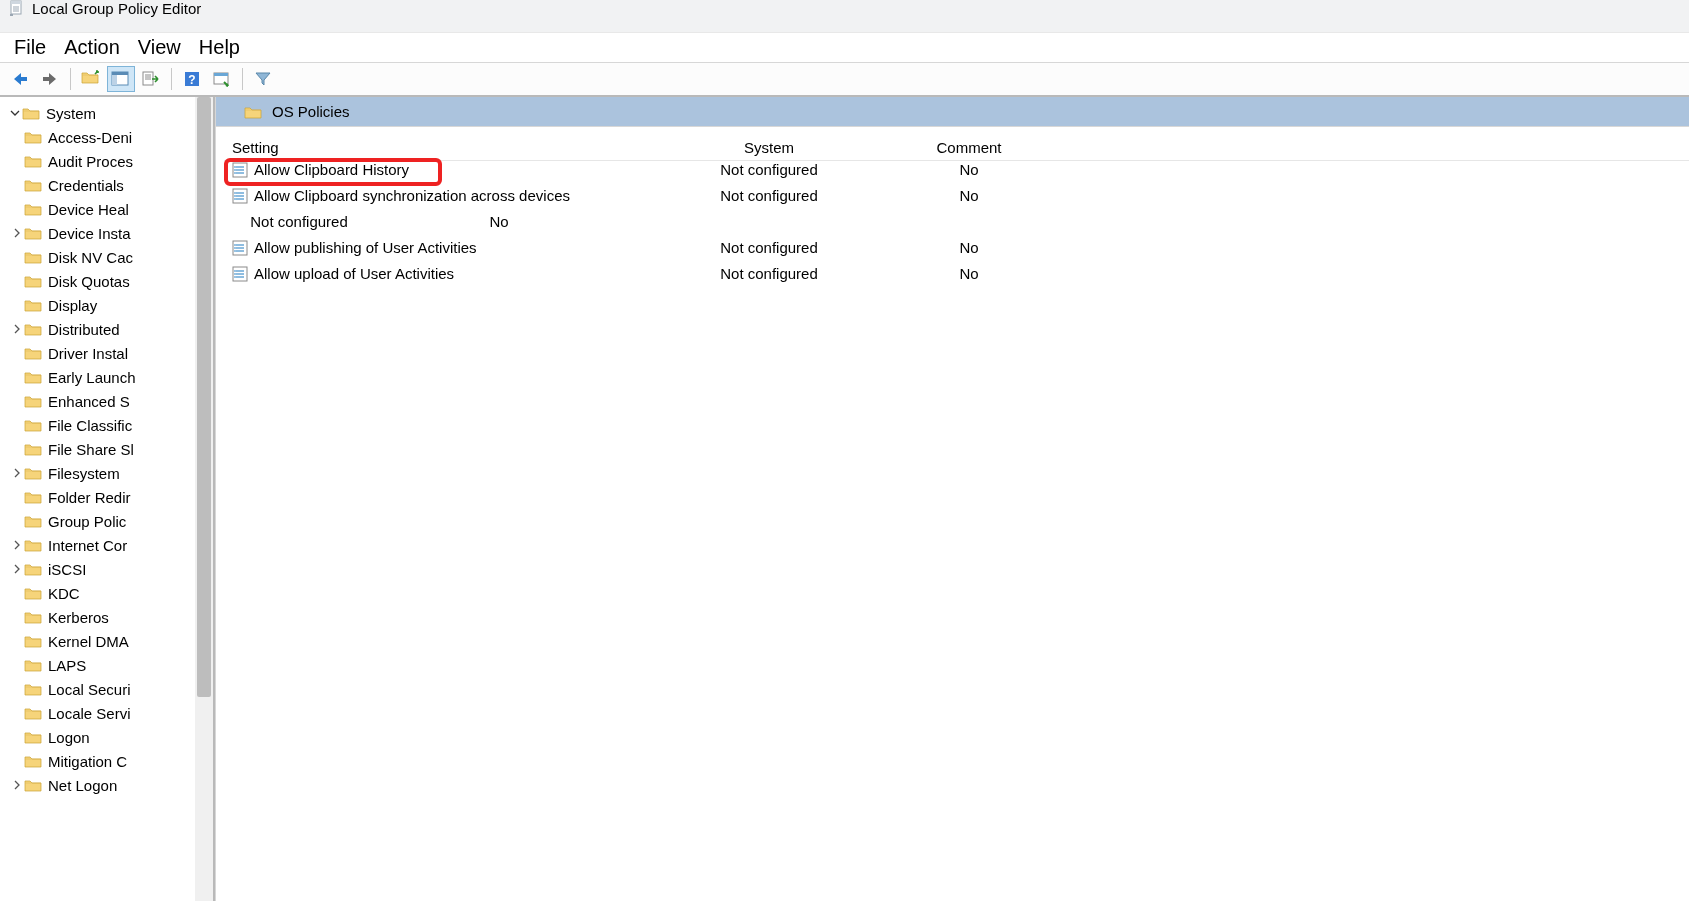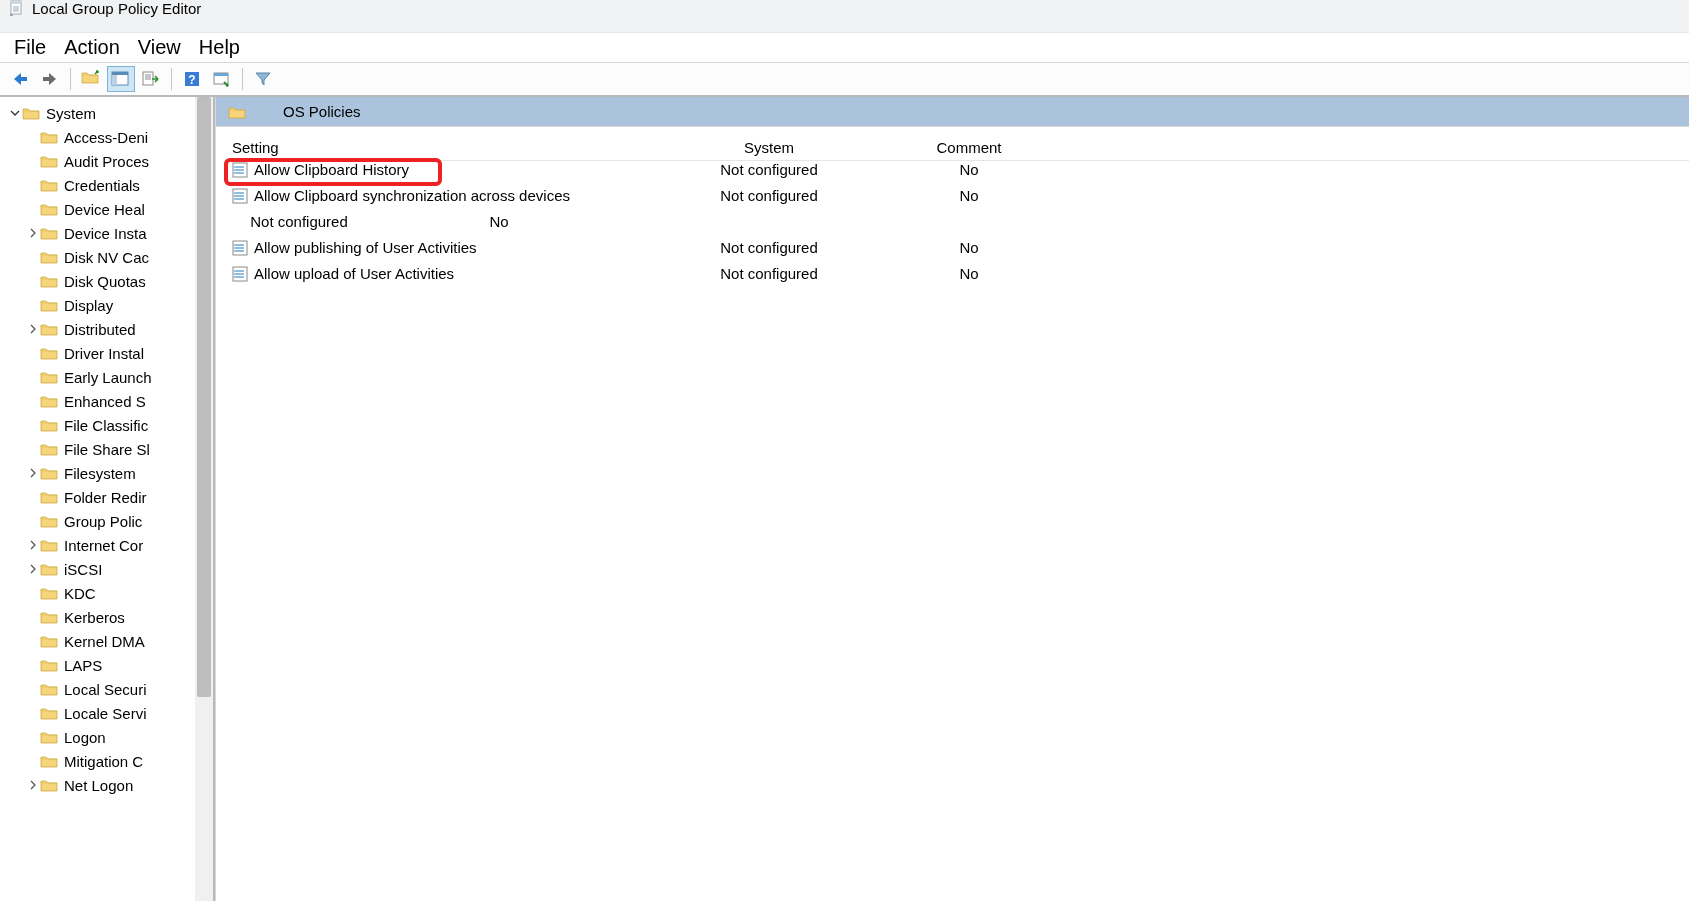--- a/index.html
+++ b/index.html
@@ -33,34 +33,34 @@
   .tree-pane { width: 215px; border-right: 2px solid #b9b9b9; position: relative;
                overflow: hidden; background: #fff; }
   .tree-scroll { position: absolute; right: 0; top: 0; width: 18px; height: 100%;
                  background: #f0f0f0; }
   .tree-thumb { position: absolute; right: 2px; top: 0; width: 14px; height: 600px;
                 background: #bdbdbd; border-radius: 2px; }
   .tree { padding-top: 4px; }
   .tree-node { display: flex; align-items: center; height: 24px; white-space: nowrap;
                overflow: hidden; font-size: 15px; }
   .tree-node.root { padding-left: 22px; }
-  .tree-node.child { padding-left: 40px; }
+  .tree-node.child { padding-left: 24px; }
   .expander { width: 14px; display: inline-flex; justify-content: center;
               align-items: center; color: #555; font-size: 11px; }
   .expander.none { visibility: hidden; }
   .folder-ic { width: 18px; height: 14px; margin-right: 6px; flex-shrink: 0; }
   .tree-node.root .expander { margin-left: -14px; }
   .tree-node.child .expander { margin-left: -14px; }
 
   
   .right-pane { flex: 1; display: flex; flex-direction: column; background: #fff;
                 border-left: 1px solid #d7d7d7; }
   .right-header { height: 30px; background: #abc3dd;
-                  display: flex; align-items: center; padding-left: 12px;
-                  font-size: 15px; border-bottom: 1px solid #d7d7d7; gap: 27px; }
+                  display: flex; align-items: center; padding-left: 28px;
+                  font-size: 15px; border-bottom: 1px solid #d7d7d7; }
   .right-header .folder-ic { margin-right: 10px; }
   .right-body { flex: 1; display: flex; padding: 8px 0 0 8px; }
   .desc-col { width: 272px; padding: 8px 8px 0 8px; font-size: 15px; }
   .list-col { flex: 1; position: relative; }
 
   
   .cols { display: flex; height: 26px; align-items: center; border-bottom: 1px solid #e6e6e6;
           font-size: 15px; }
   .col-setting { width: 470px; padding-left: 8px; }
   .col-state   { width: 150px; text-align: center; }

